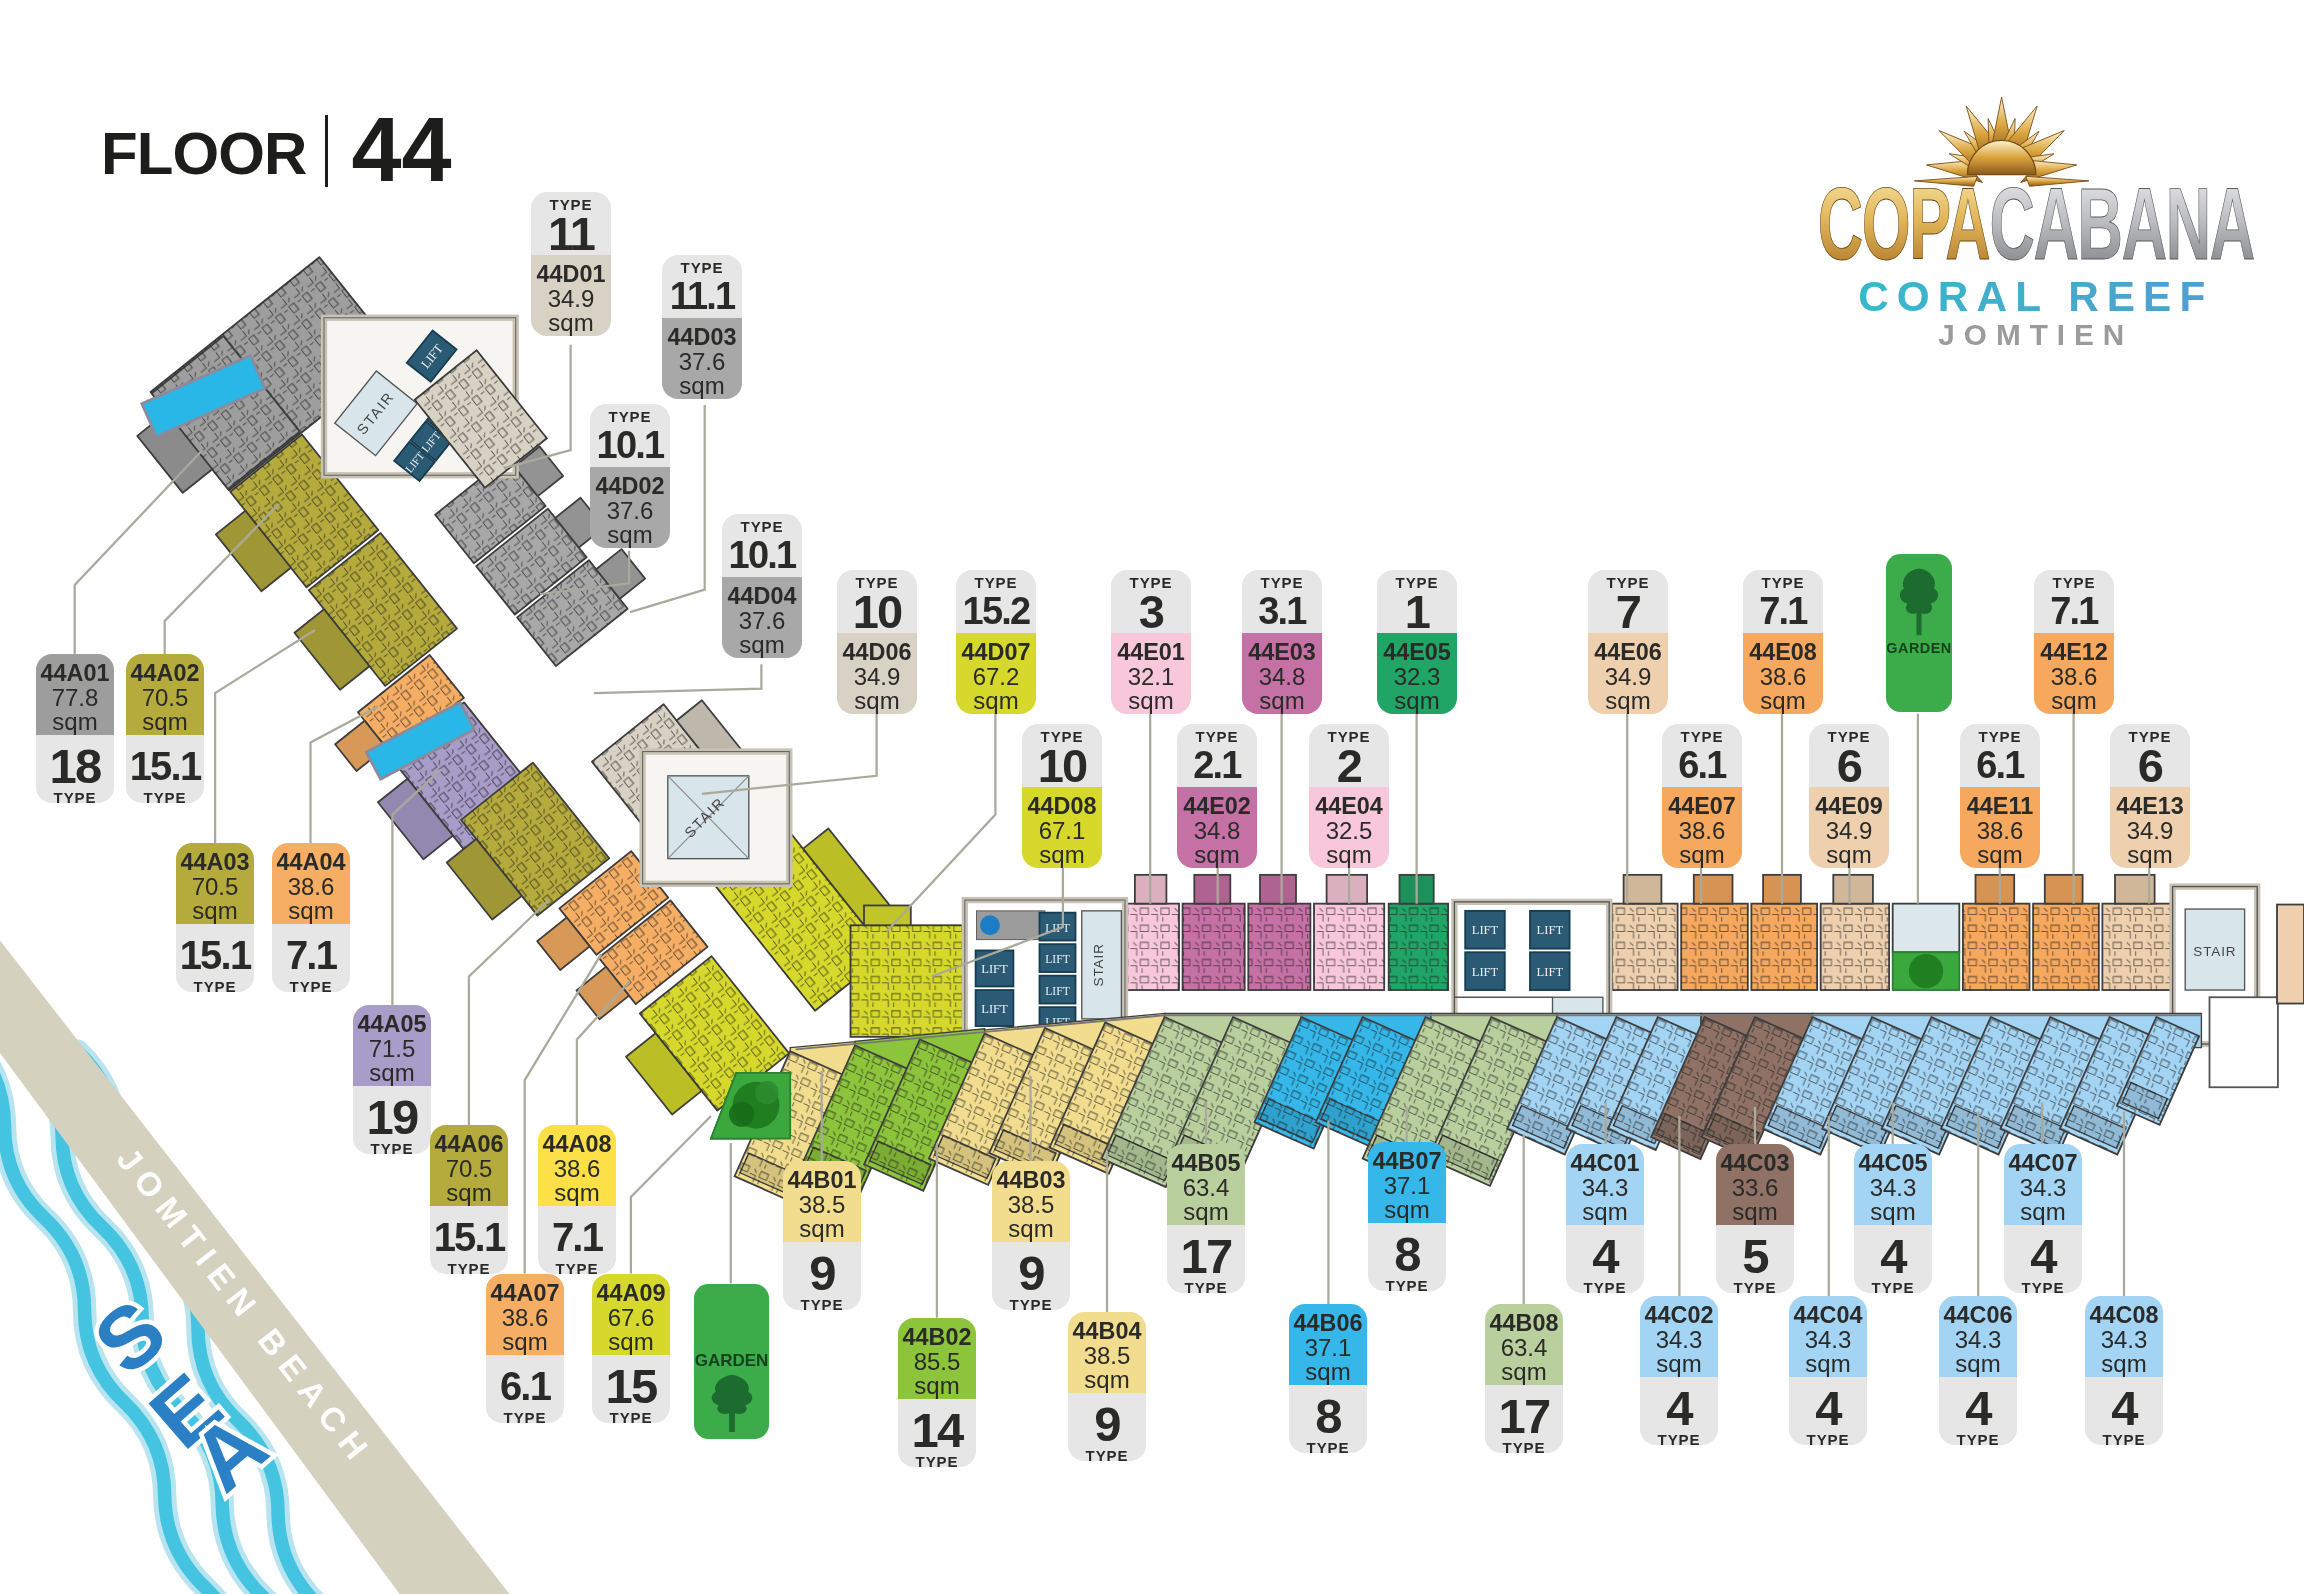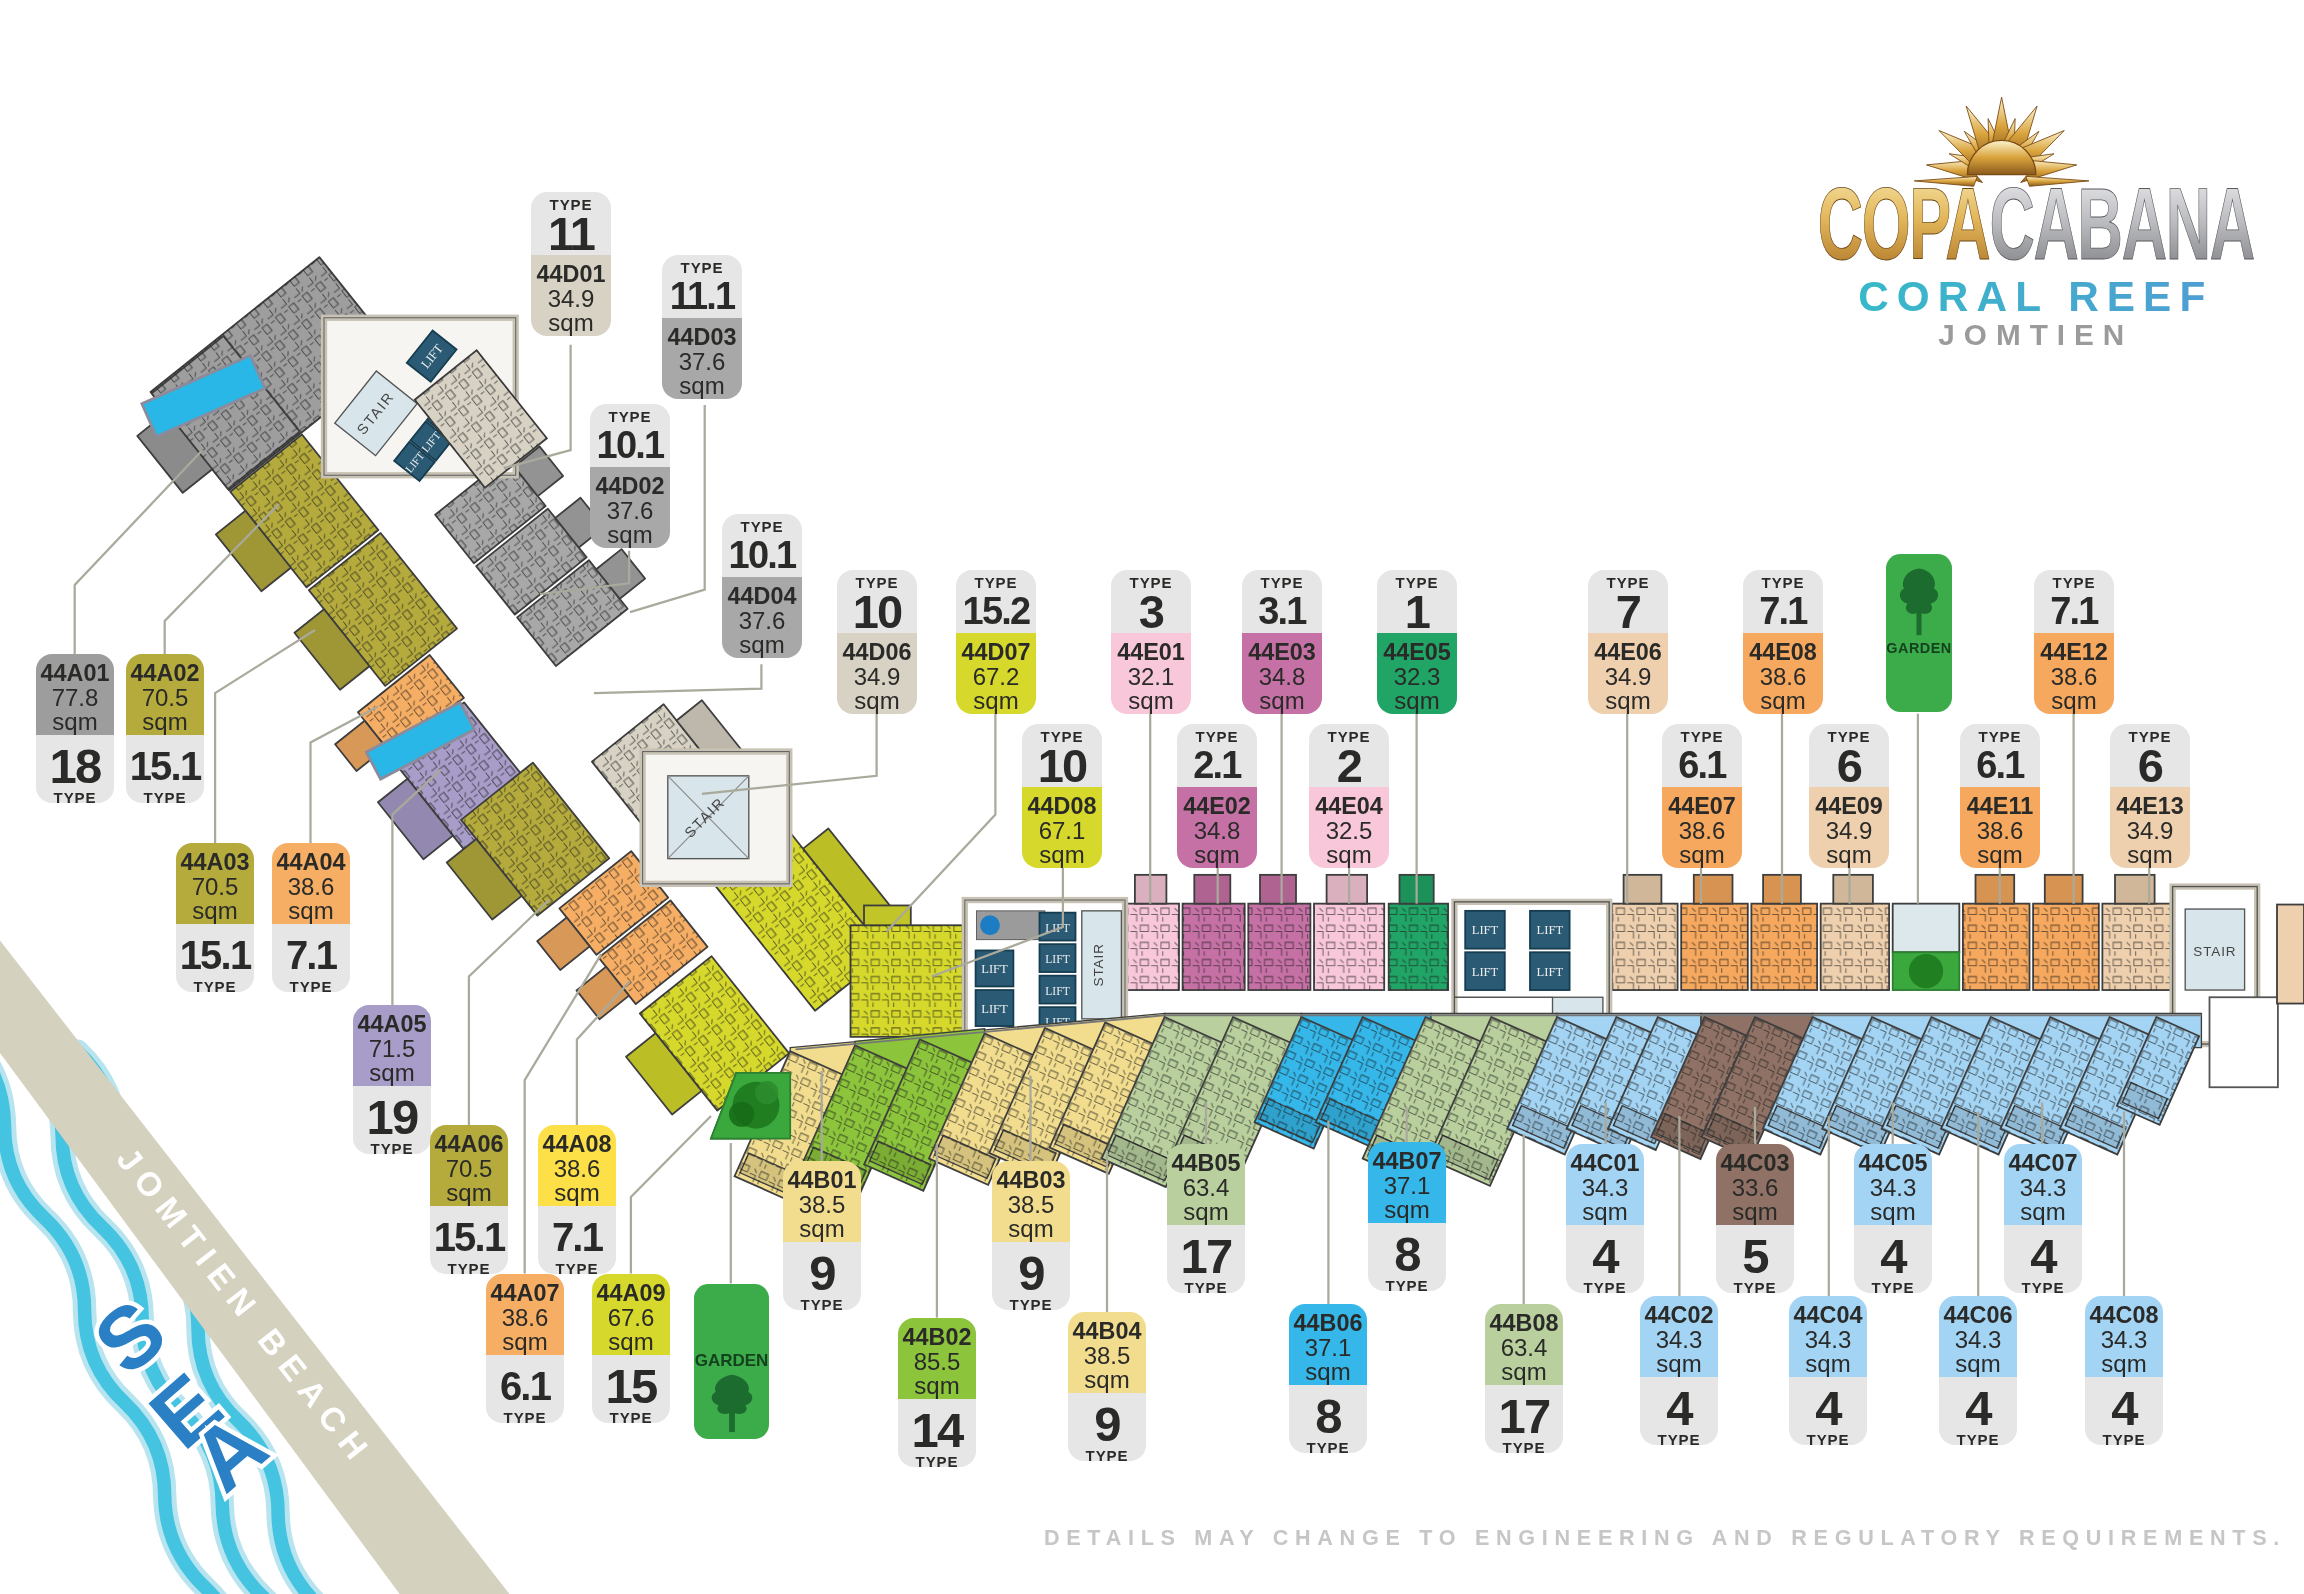--- a/index.html
+++ b/index.html
@@ -567,20 +567,25 @@
 <path d="M206,114 A38,38 0 0 1 282,114 Z" fill="url(#gold2)" stroke="#7a4c15" stroke-width="1.5"></path>
 <polygon points="217,116 147,121 213,127 Z" fill="url(#gold2)" stroke="#7a4c15" stroke-width="1"></polygon>
 <polygon points="271,116 341,121 275,127 Z" fill="url(#gold2)" stroke="#7a4c15" stroke-width="1"></polygon>
 <g font-family="Liberation Sans,sans-serif" font-weight="bold">
 <text x="282" y="208" transform="translate(282,208) scale(0.72,1.17) translate(-282,-208)" text-anchor="middle" font-size="97" letter-spacing="-2"><tspan fill="url(#gold)" stroke="#6b4a16" stroke-width="0.8">COPA</tspan><tspan fill="url(#silv)" stroke="#5c5c60" stroke-width="0.8">CABANA</tspan></text>
 <text x="282" y="265" text-anchor="middle" font-size="47" letter-spacing="9" fill="url(#reef)">CORAL REEF</text>
 <text x="282" y="303" text-anchor="middle" font-size="33" letter-spacing="10" fill="#9b9b9b">JOMTIEN</text>
 </g>
     </svg>
 
+<div style="position:absolute;left:101px;top:92px;width:468px">
+<span style="font-size:60px;font-weight:bold;color:#1d1d1b;letter-spacing:-0.9px">FLOOR</span>
+<span style="display:inline-block;width:2.7px;height:72px;background:#1d1d1b;margin:0 20px -12.6px 14.4px"></span>
+<span style="font-size:90px;font-weight:bold;color:#1d1d1b;position:relative;top:7.2px">44</span>
+</div>
 
 <div class="co" style="left:531px;top:192px;width:80px">
 <div class="cg ct" style="border-radius:16px 16px 0 0">
         <div class="tl">TYPE</div>
         <div class="tn" style="font-size:47px">11</div>
       </div>
 <div class="cc" style="background:#d8d2c4;border-radius:0 0 16px 16px">
         <div class="id">44D01</div>
         <div class="ar">34.9</div>
         <div class="ar">sqm</div>
@@ -1119,14 +1124,13 @@
         <div class="id">44C08</div>
         <div class="ar">34.3</div>
         <div class="ar">sqm</div>
       </div>
 <div class="cg cb" style="border-radius:0 0 16px 16px">
         <div class="tn2" style="font-size:49px">4</div>
         <div class="tl">TYPE</div>
       </div>
 </div>
 
-<div style="position:absolute;right:18px;top:1525px;font-size:21.6px;font-weight:bold;color:#c6c6c6;letter-spacing:6.7px">DETAILS MAY CHANGE TO ENGINEERING AND REGULATORY REQUIREMENTS.</div>
 </div>
 
 </body></html>

